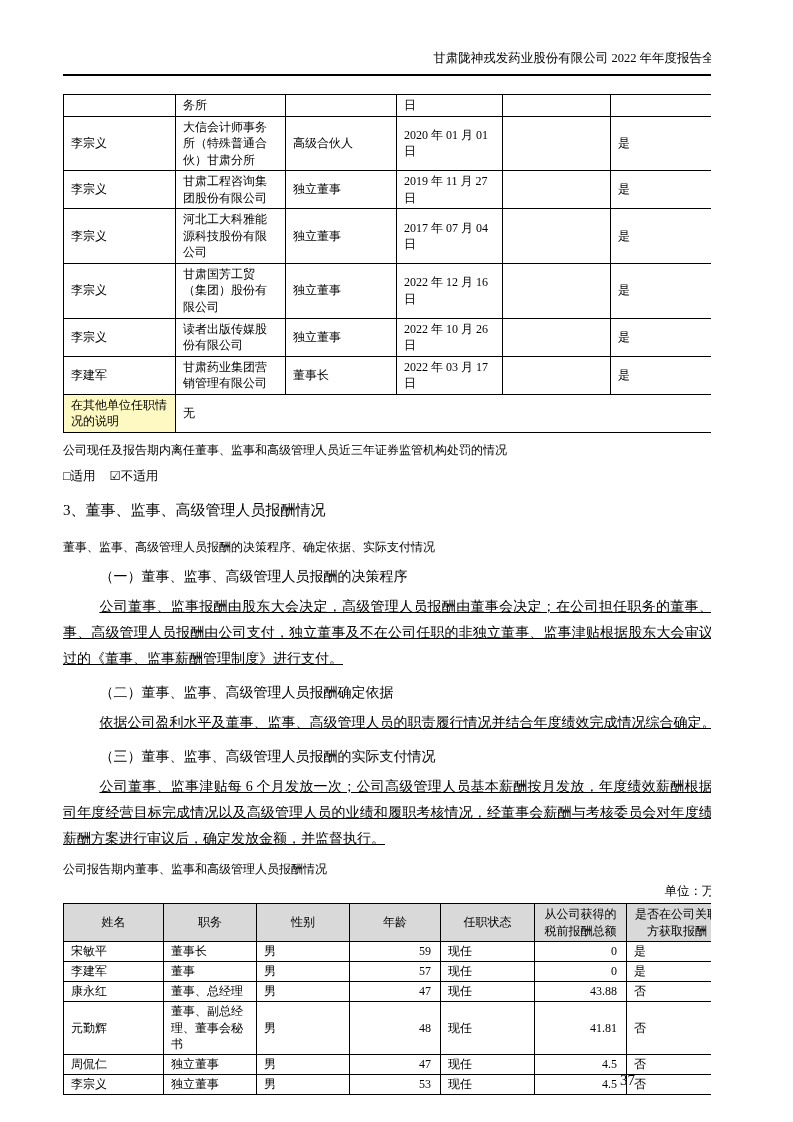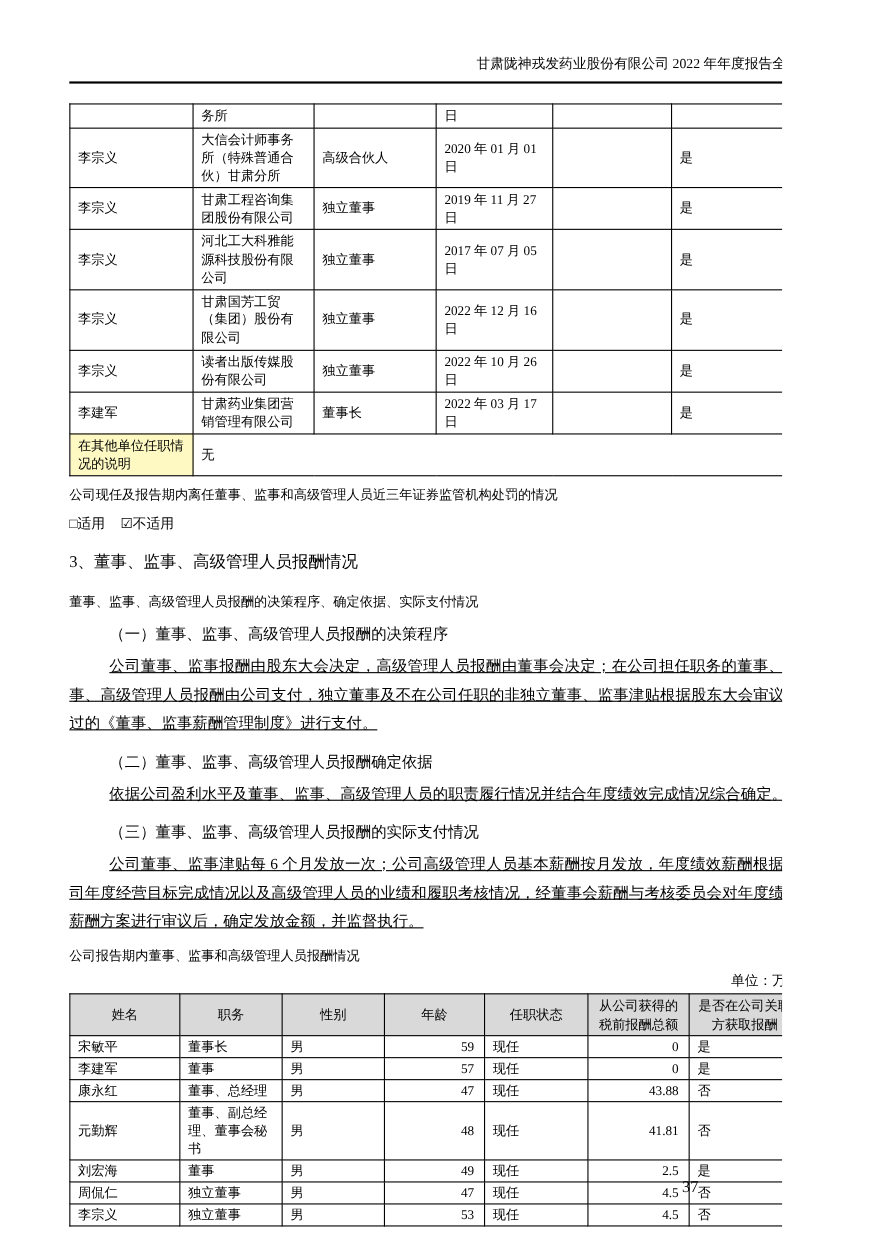--- a/index.html
+++ b/index.html
@@ -89,21 +89,21 @@
           <td>甘肃工程咨询集团股份有限公司</td>
           <td>独立董事</td>
           <td>2019 年 11 月 27 日</td>
           <td></td>
           <td>是</td>
         </tr>
         <tr style="height:48px">
           <td>李宗义</td>
           <td>河北工大科雅能源科技股份有限公司</td>
           <td>独立董事</td>
-          <td>2017 年 07 月 05 日</td>
+          <td>2017 年 07 月 04 日</td>
           <td></td>
           <td>是</td>
         </tr>
         <tr style="height:48px">
           <td>李宗义</td>
           <td>甘肃国芳工贸（集团）股份有限公司</td>
           <td>独立董事</td>
           <td>2022 年 12 月 16 日</td>
           <td></td>
           <td>是</td>
@@ -205,29 +205,20 @@
         <tr style="height:50px">
           <td>元勤辉</td>
           <td>董事、副总经理、董事会秘书</td>
           <td>男</td>
           <td class="num">48</td>
           <td>现任</td>
           <td class="num">41.81</td>
           <td>否</td>
         </tr>
         <tr>
-          <td>刘宏海</td>
-          <td>董事</td>
-          <td>男</td>
-          <td class="num">49</td>
-          <td>现任</td>
-          <td class="num">2.5</td>
-          <td>是</td>
-        </tr>
-        <tr>
           <td>周侃仁</td>
           <td>独立董事</td>
           <td>男</td>
           <td class="num">47</td>
           <td>现任</td>
           <td class="num">4.5</td>
           <td>否</td>
         </tr>
         <tr>
           <td>李宗义</td>

